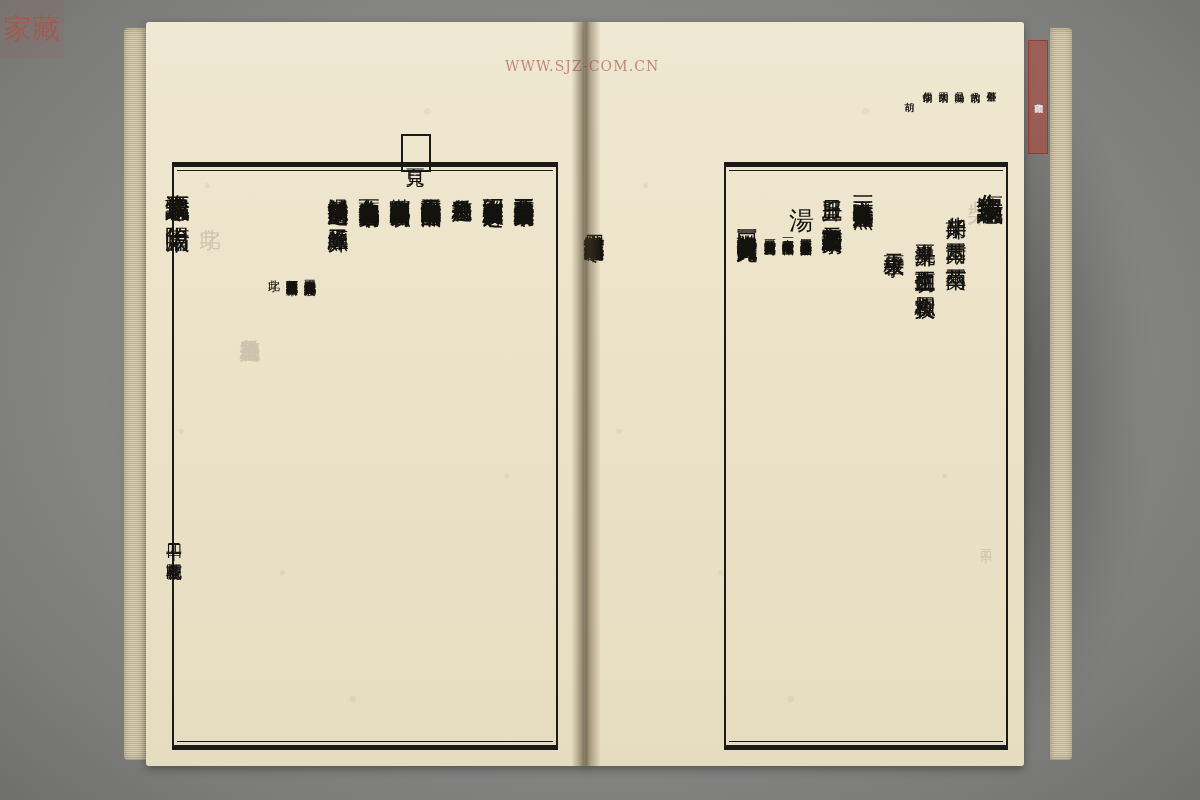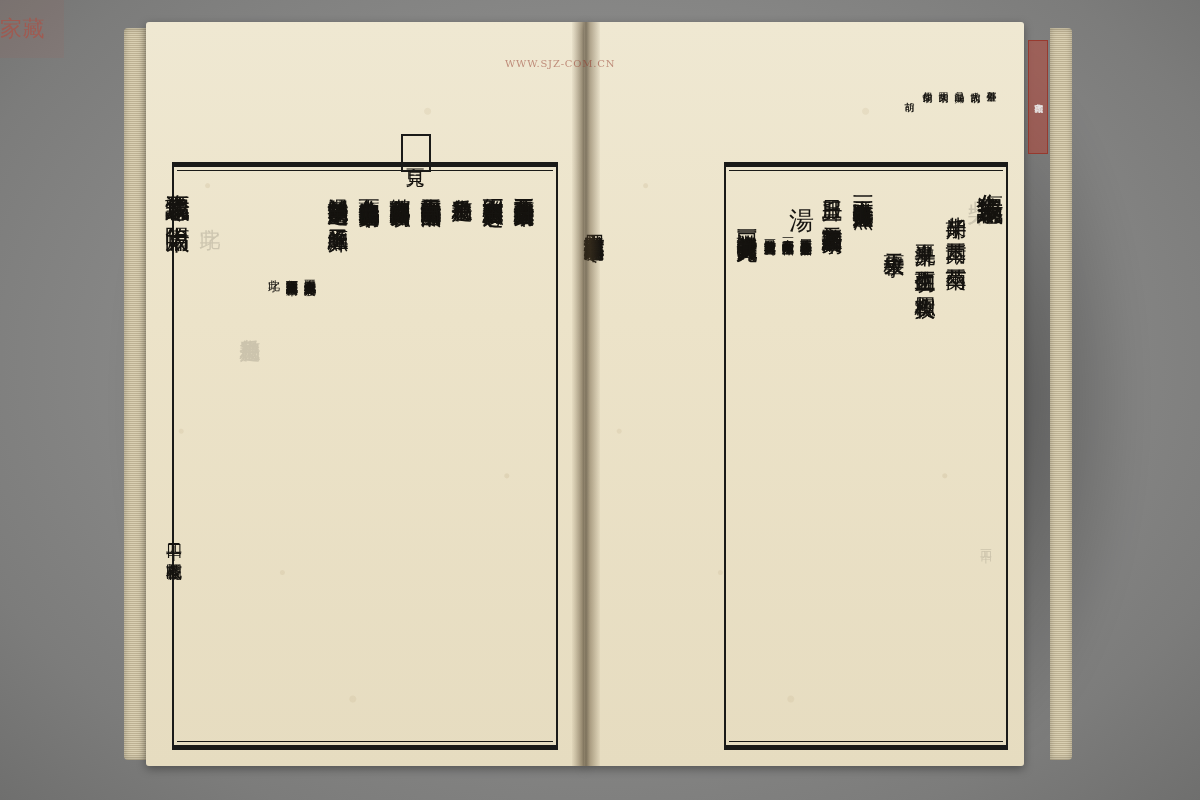--- a/index.html
+++ b/index.html
@@ -144,23 +144,23 @@
     line-height: 1.05;
     writing-mode: vertical-rl;
     text-orientation: upright;
     text-align: center;
     opacity: .85;
     padding: 2px 1px;
   }
   .seal-top {
     left: 503px; top: 0px; width: 64px; height: 58px;
     border: none;
-    display: flex; align-items: center; justify-content: flex-start;
+    display: flex; align-items: center; justify-content: center;
     background: rgba(190,70,55,.12);
-    color: #b8483a; font-size: 22px;
+    color: #b8483a; font-size: 28px;
     writing-mode: horizontal-tb;
     letter-spacing: .02em;
     opacity: .6;
   }
   .seal-edge {
     left: 1028px; top: 40px; width: 16px; height: 108px;
     background: rgba(190,60,45,.55);
     border: 1px solid #9c2f22;
     color: #fff; font-size: 9px;
     display: flex; align-items: center; justify-content: center;
@@ -168,21 +168,21 @@
   
   .ghost { opacity: .14; }
   
   .footer-label {
     position: absolute;
     writing-mode: vertical-rl; text-orientation: upright;
     font-size: 16px; color: #15130f;
   }
   .watermark {
     position: absolute;
-    font-size: 10px; color: rgba(150,60,45,.55);
+    font-size: 14px; color: rgba(150,60,45,.55);
     letter-spacing: .08em;
   }
 </style>
 </head>
 <body>
 
 <div id="page">
   <div class="backdrop"></div>
   <div class="shadow-left"></div>
   <div class="shadow-right"></div>

